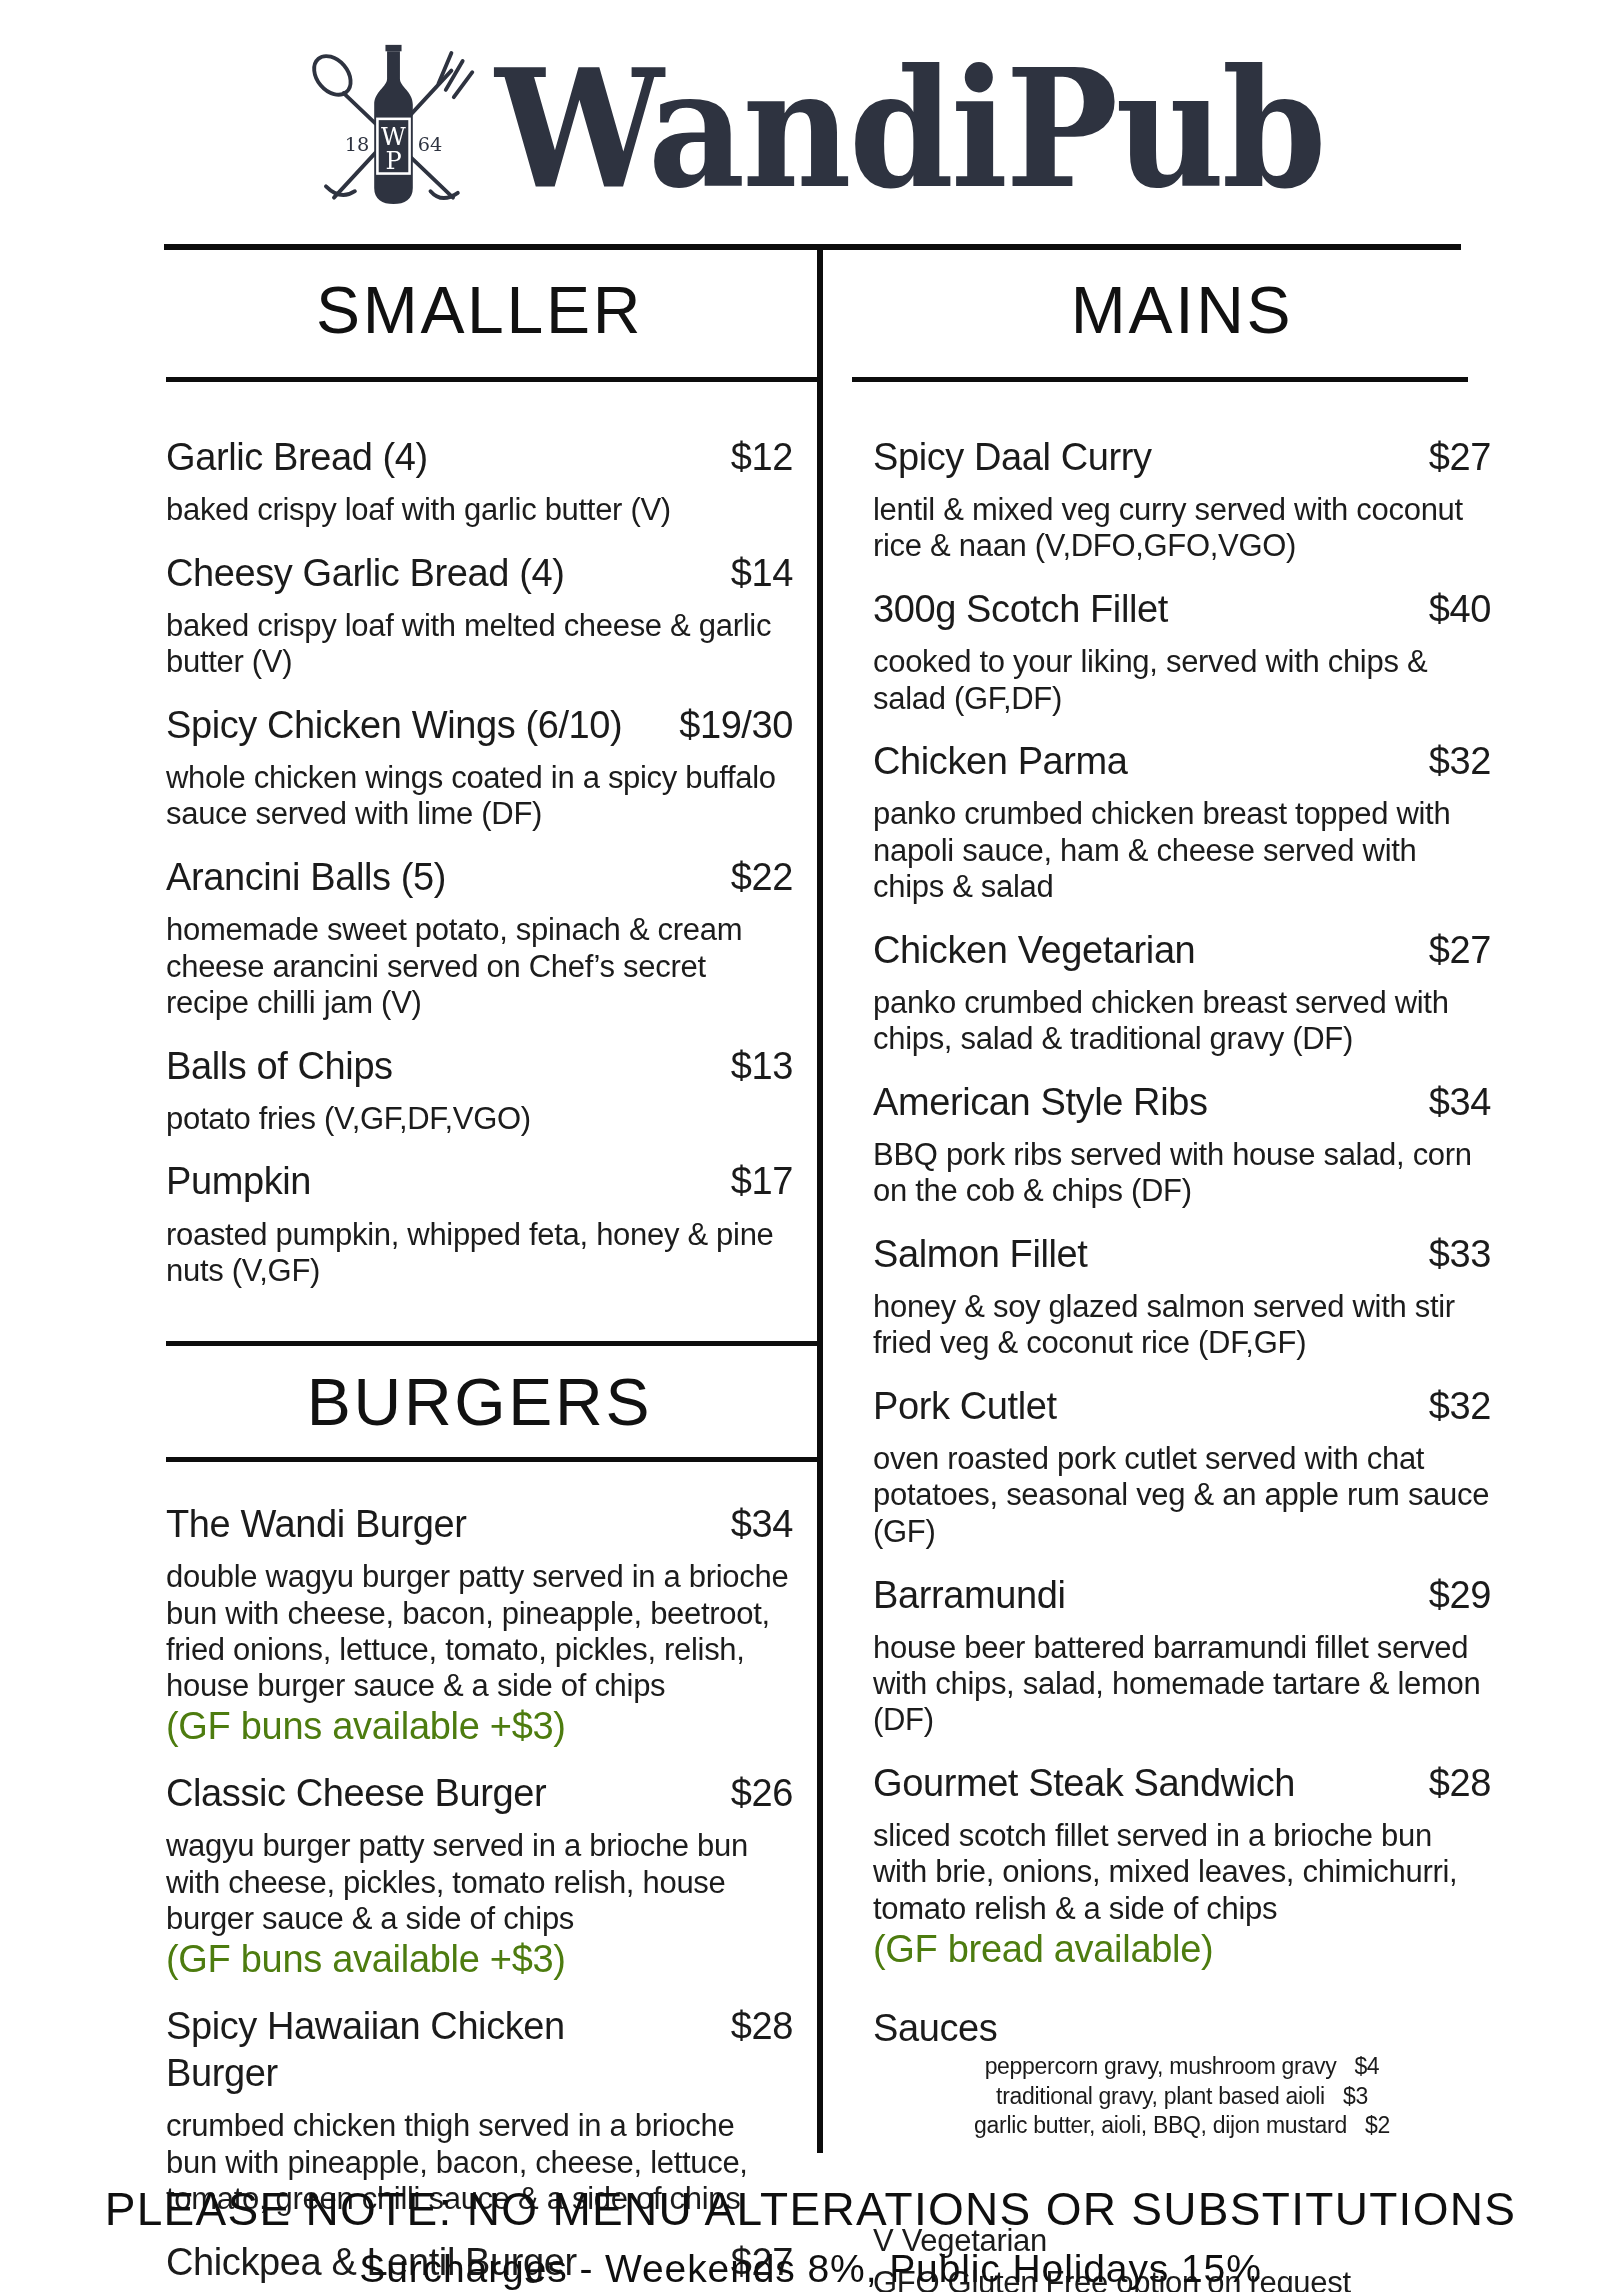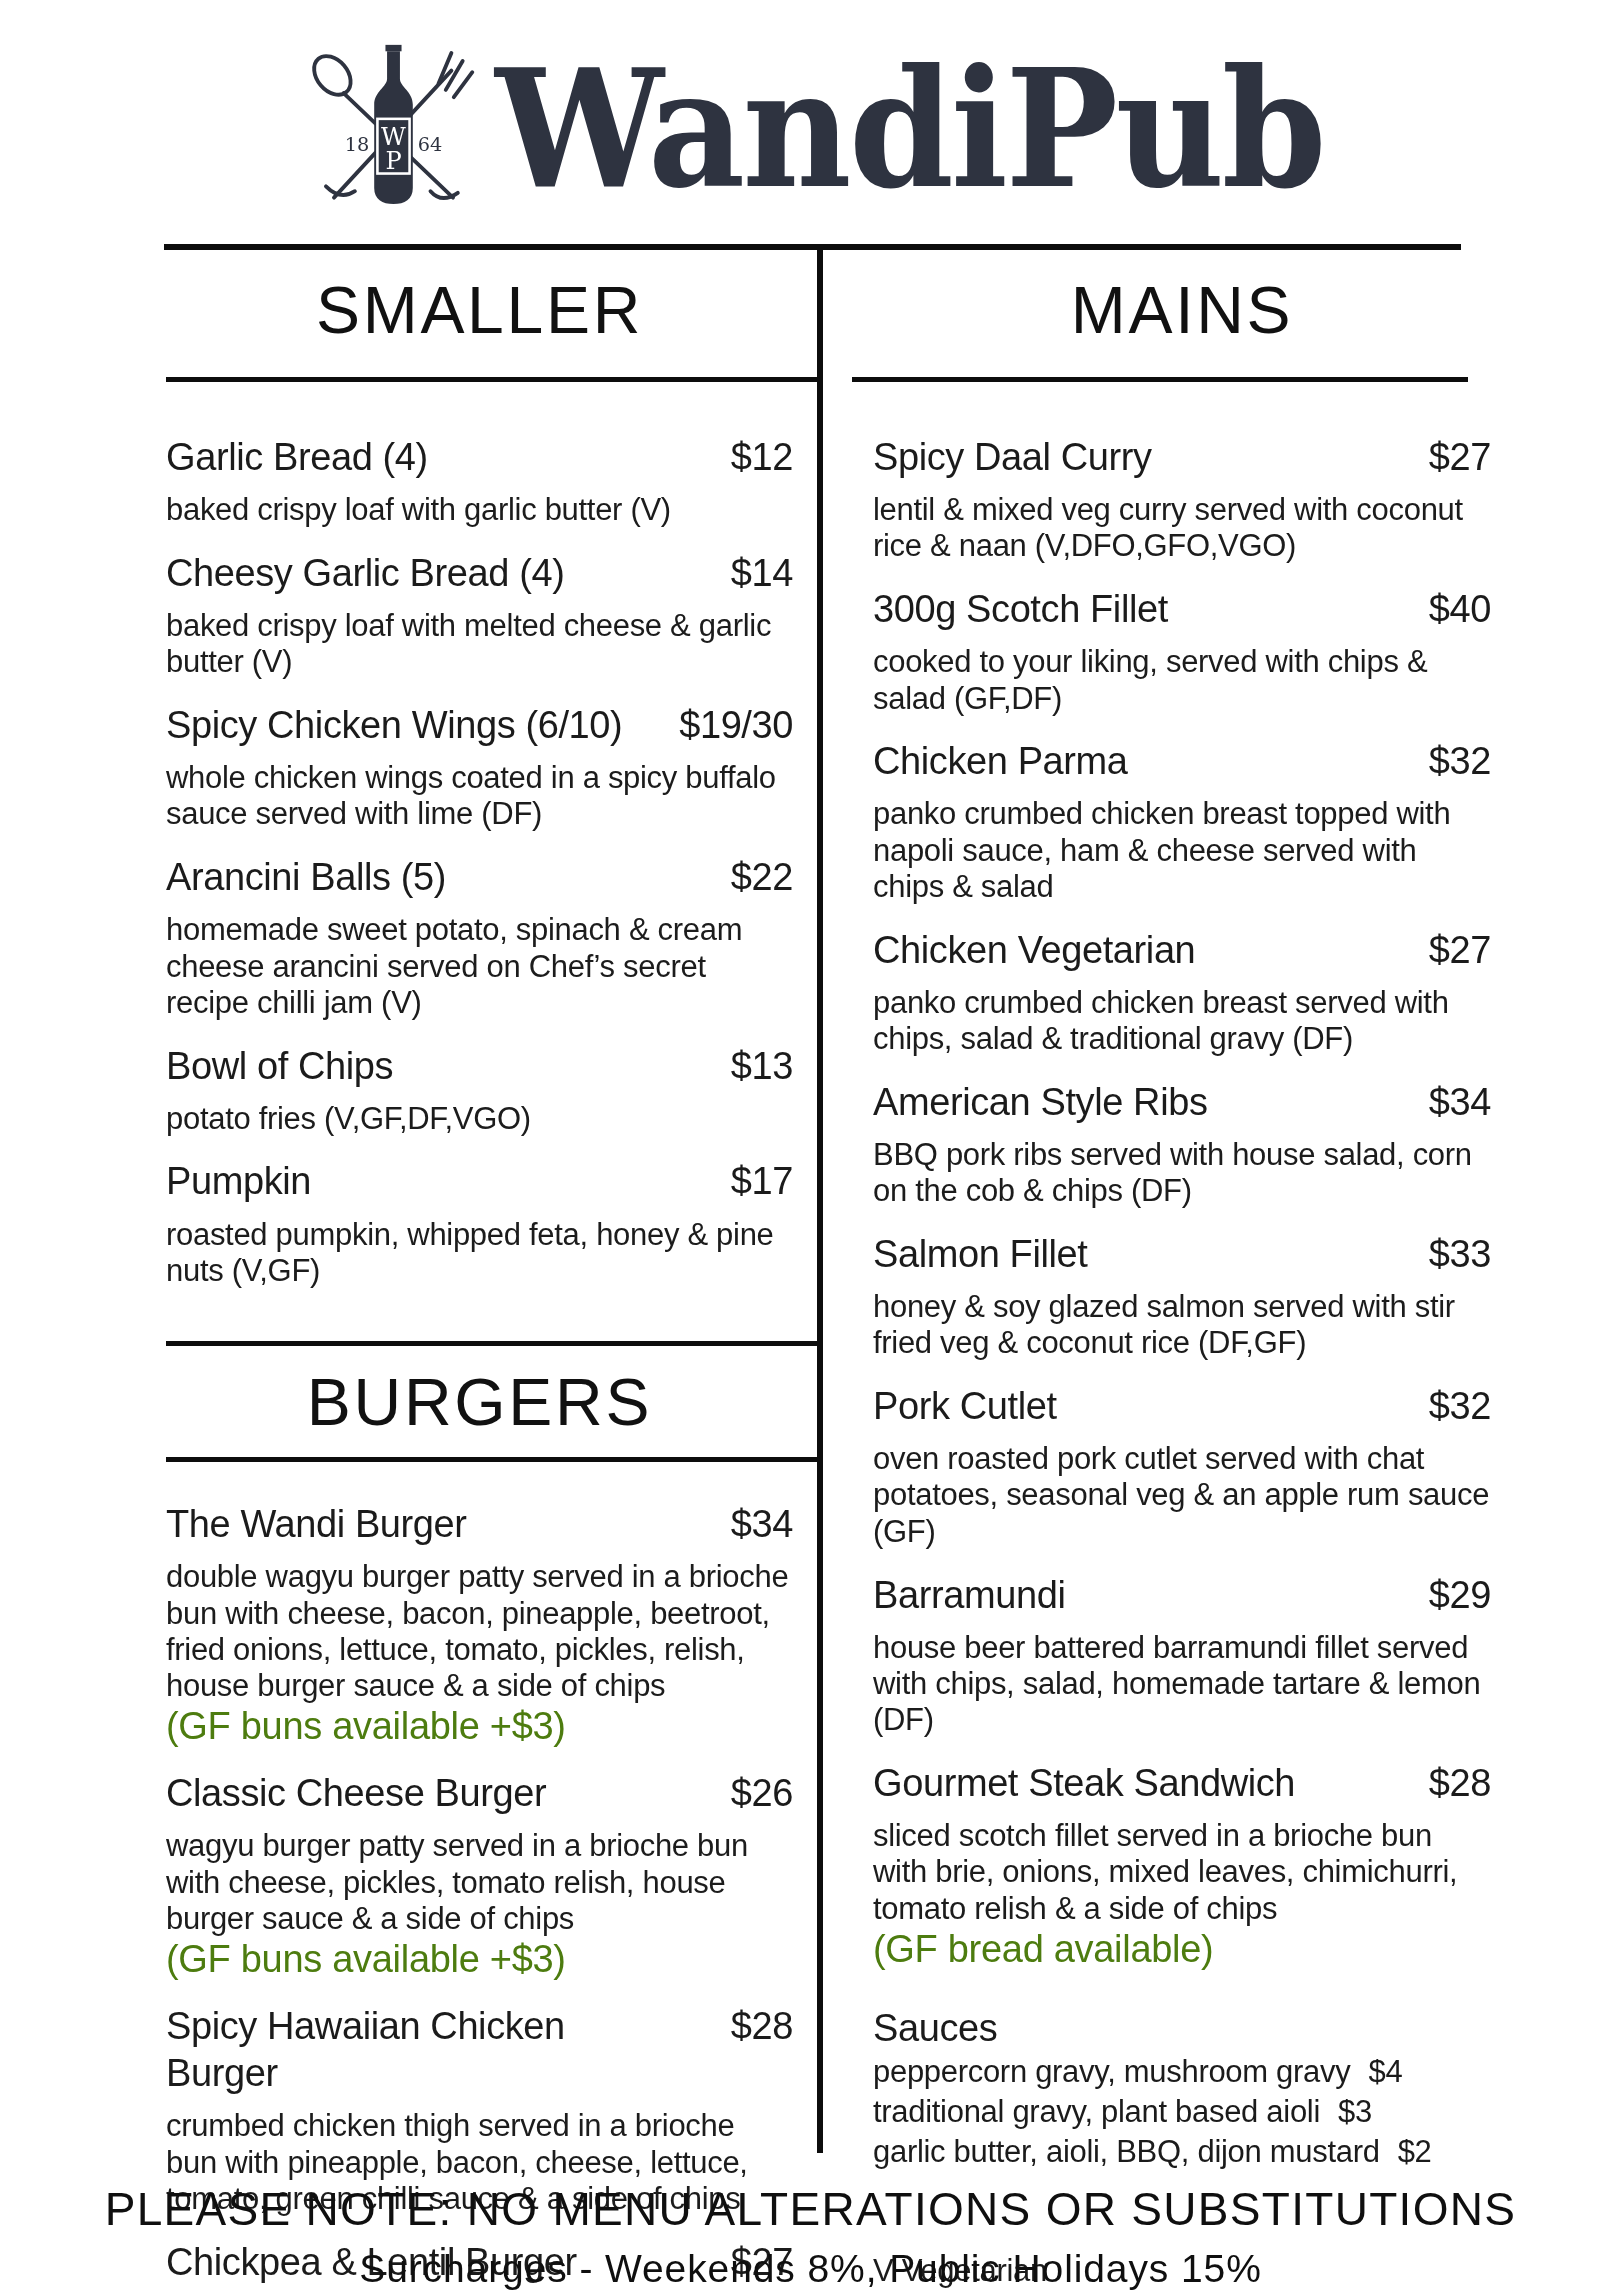--- a/index.html
+++ b/index.html
@@ -42,21 +42,21 @@
   .item-note  { font-size:38px; line-height:1.17; letter-spacing:-0.3px; color:#4d7c0f; }
 
   
   .burgers-block { margin-top:52px; }
   .burgers-rule-top { width:653px; height:5.4px; background:#0d0d0d; border:0; margin:0 0 19.7px 0; }
   .burgers-rule-bottom { width:653px; height:5.4px; background:#0d0d0d; border:0; margin:18px 0 39px 0; }
 
   
   .sauces { margin-top:36px; }
   .sauces-title { font-size:38px; letter-spacing:-0.4px; margin-bottom:2px; }
-  .sauce-row { display:flex; justify-content:flex-start; font-size:31px; line-height:1.28; letter-spacing:-0.3px; }
+  .sauce-row { display:flex; justify-content:center; font-size:23px; line-height:1.28; letter-spacing:-0.3px; }
   .sauce-price { white-space:nowrap; padding-left:18px; }
 
   
   .legend { margin-top:79px; font-size:31px; line-height:1.36; letter-spacing:-0.3px; white-space:nowrap; }
 
   
   .footer { position:absolute; top:2182px; left:0; right:0; text-align:center; color:#0f0f0f; }
   .footer-note { font-size:46px; letter-spacing:1.3px; font-weight:400;text-align:center; }
   .footer-sub  { font-size:39px; letter-spacing:0.9px; margin-top:10.7px; }
 </style>
@@ -122,21 +122,21 @@
     <div class="item">
       <div class="item-head">
         <span class="item-name">Arancini Balls (5)</span>
         <span class="item-price">$22</span>
       </div>
       <div class="item-desc">homemade sweet potato, spinach &amp; cream cheese arancini served on Chef’s secret recipe chilli jam (V)</div>
     </div>
 
     <div class="item">
       <div class="item-head">
-        <span class="item-name">Bowl of Chips</span>
+        <span class="item-name">Balls of Chips</span>
         <span class="item-price">$13</span>
       </div>
       <div class="item-desc">potato fries (V,GF,DF,VGO)</div>
     </div>
 
     <div class="item">
       <div class="item-head">
         <span class="item-name">Pumpkin</span>
         <span class="item-price">$17</span>
       </div>

